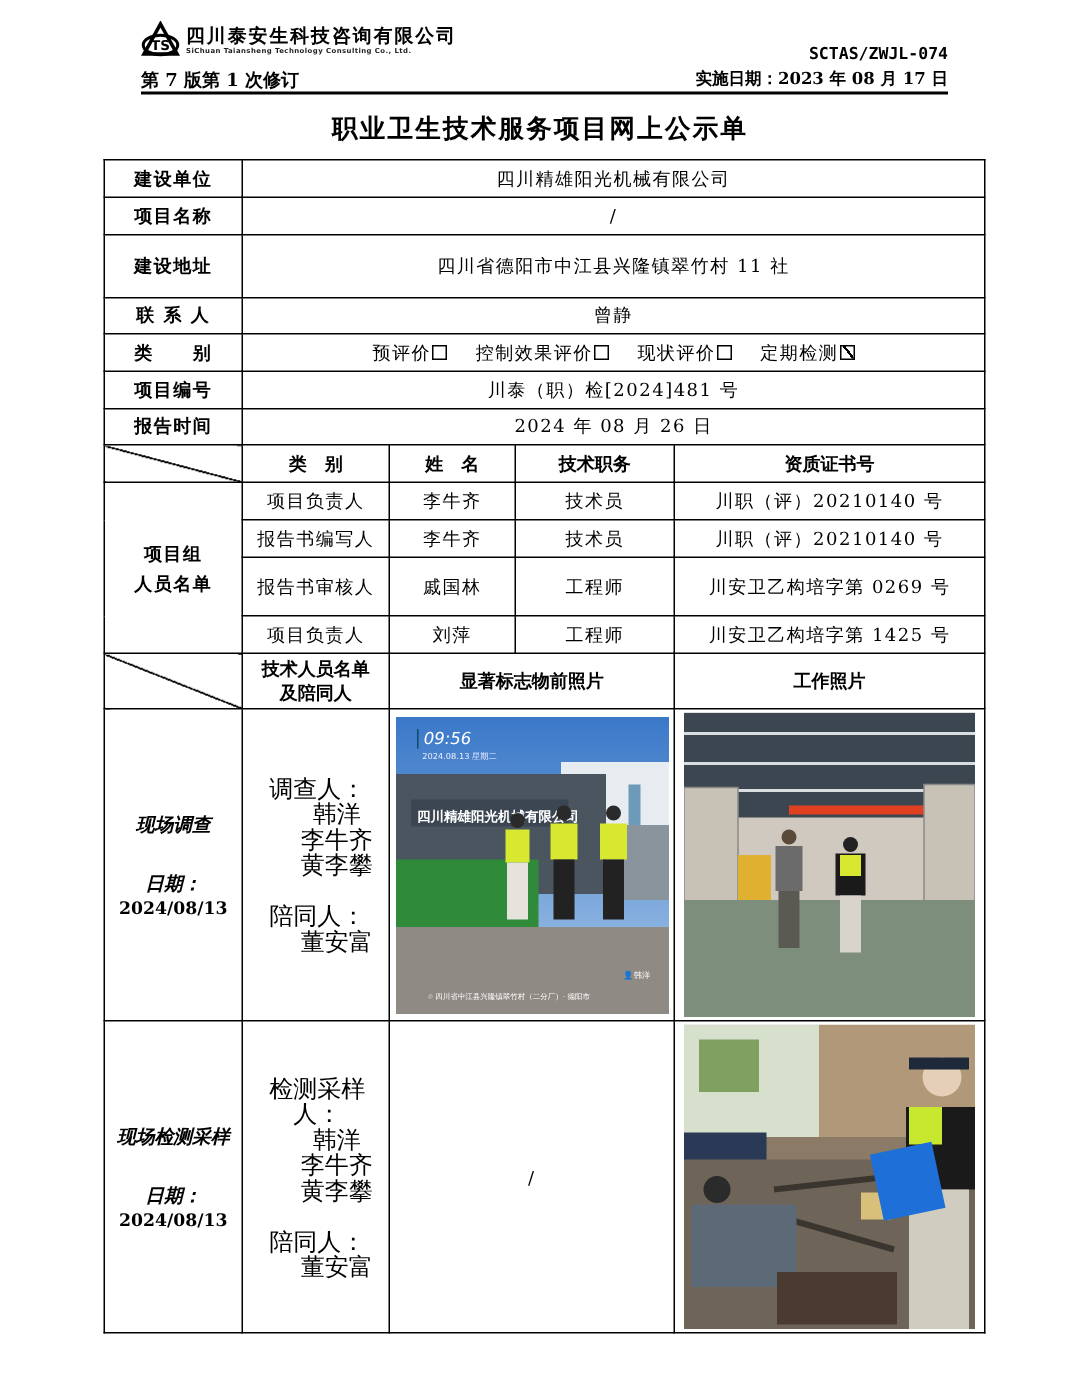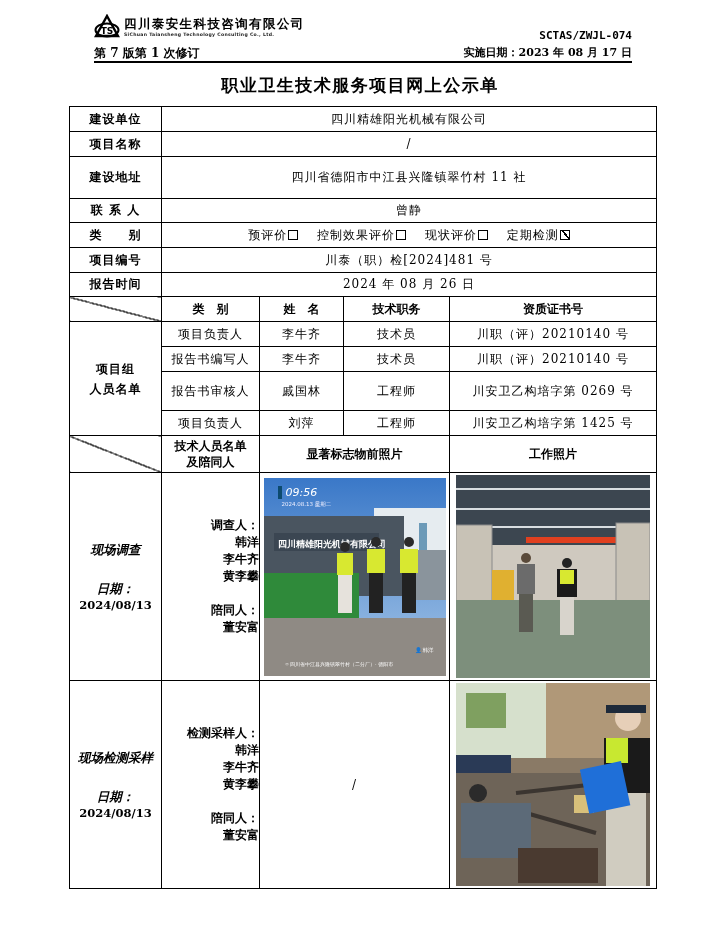--- a/index.html
+++ b/index.html
@@ -22,28 +22,28 @@
   table.main td { border: 1px solid #000; text-align: center; vertical-align: middle; font-size: 12px; }
   .lbl { font-family: "DejaVu Sans", sans-serif; font-weight: bold; font-size: 12.5px; letter-spacing: 1px; }
   .val { letter-spacing: 1px; }
   .hdr { font-family: "DejaVu Sans", sans-serif; font-weight: bold; font-size: 12.5px; }
   .diag { background: linear-gradient(to bottom left, transparent calc(50% - 0.6px), #000 calc(50% - 0.6px), #000 calc(50% + 0.6px), transparent calc(50% + 0.6px)); }
 
   .chk { display: inline-block; width: 10px; height: 10px; border: 1px solid #000; vertical-align: -1px; margin-left: 1px; position: relative; }
   .chk.on::after { content: ""; position: absolute; left: 1px; top: -1px; width: 7px; height: 9px; background: linear-gradient(to top right, transparent calc(50% - 0.8px), #000 calc(50% - 0.8px), #000 calc(50% + 0.8px), transparent calc(50% + 0.8px)); }
   .cat-item { margin: 0 7px; }
 
-  .staff-block { text-align: right; font-family: "DejaVu Sans", sans-serif; font-weight: bold; font-size: 12px; line-height: 17px; padding-left: 2px; }
+  .staff-block { text-align: center; font-family: "DejaVu Sans", sans-serif; font-weight: normal; font-size: 16px; line-height: 17px; padding-left: 2px; }
   .staff-block .name { padding-left: 26px; display: block; }
   .staff-block .gap { height: 17px; }
   .section-label { font-family: "DejaVu Sans", sans-serif; font-weight: bold; font-size: 12.5px; font-style: italic; }
   .section-date { font-family: "DejaVu Serif", serif; font-weight: bold; font-size: 11.5px; }
 
   .photo { position: relative; margin: 0 auto; overflow: hidden; }
-  .photo-overlay-time { position: absolute; left: 14px; top: 8px; color: #fff; font-family: "DejaVu Sans", sans-serif; font-size: 11px; font-style: italic; border-left: 4px solid #0c4a6e; padding-left: 4px; }
+  .photo-overlay-time { position: absolute; left: 14px; top: 8px; color: #fff; font-family: "DejaVu Sans", sans-serif; font-size: 11px; font-style: italic; border-left: 1px solid #0c4a6e; padding-left: 4px; }
   .photo-overlay-date { position: absolute; left: 18px; top: 23px; color: #eef; font-size: 5.5px; font-family: "DejaVu Sans", sans-serif; }
   .photo-overlay-loc { position: absolute; left: 22px; bottom: 8px; color: #fff; font-size: 5px; font-family: "DejaVu Sans", sans-serif; }
 </style>
 </head>
 <body>
 
 <div class="logo-wrap">
   <div class="logo-mark">
     <svg width="26" height="26" viewBox="0 0 26 26">
       <path d="M13 2 L24 22 L2 22 Z" fill="none" stroke="#000" stroke-width="2.4"></path>

